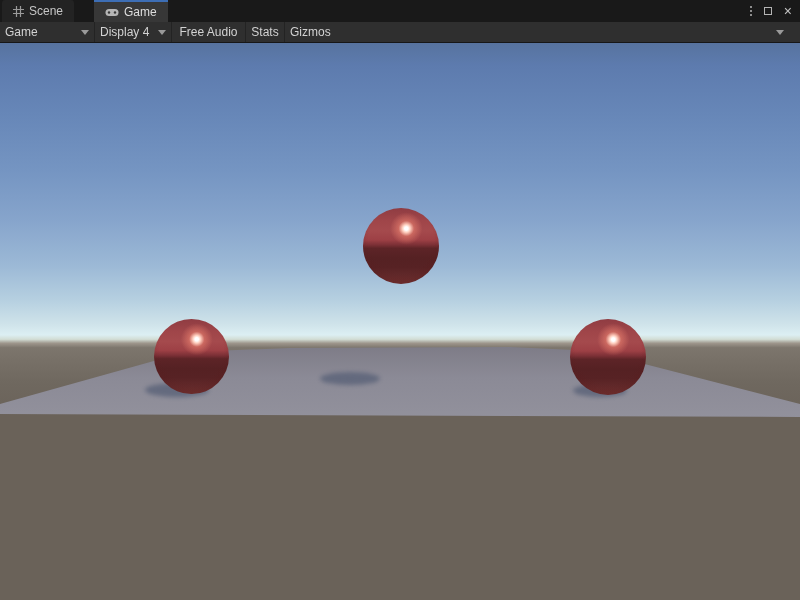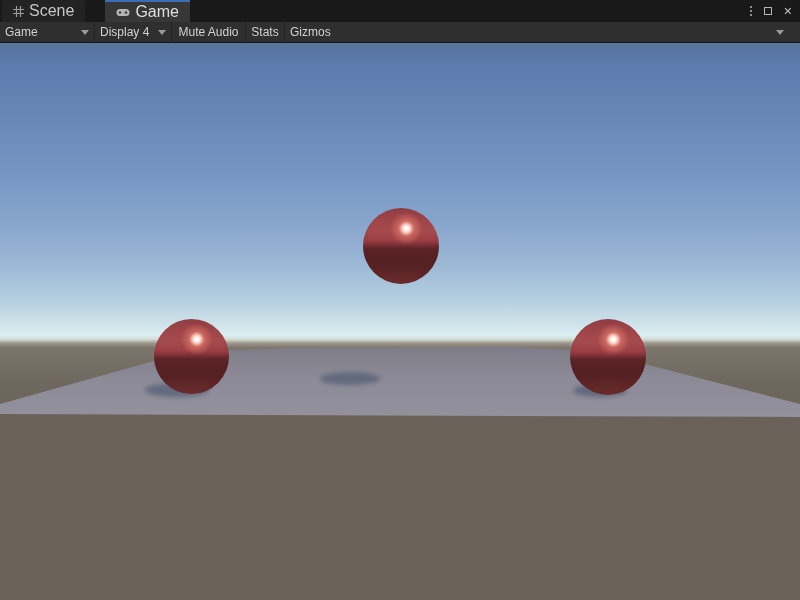--- a/index.html
+++ b/index.html
@@ -10,21 +10,21 @@
     -webkit-font-smoothing:antialiased;
     user-select:none;
   }
   
   .tabbar{
     position:absolute;left:0;top:0;width:800px;height:22px;
     background:#191919;display:flex;align-items:flex-end;
   }
   .tab{
     height:22px;box-sizing:border-box;display:flex;align-items:center;gap:5px;
-    padding:0 11px;font-size:16px;color:#c6c6c6;cursor:default;
+    padding:0 11px;font-size:12px;color:#c6c6c6;cursor:default;
   }
   .tab.scene{background:#232323;margin-left:2px;border-radius:3px 3px 0 0;}
   .tab.game{background:#373737;margin-left:20px;border-top:2px solid #3d6eb5;color:#dedede;}
   .tabbar-spacer{flex:1;}
   .win-controls{display:flex;align-items:center;gap:12px;padding-right:8px;height:22px;}
   .kebab{display:flex;flex-direction:column;gap:2px;}
   .kebab i{width:2px;height:2px;border-radius:50%;background:#b4b4b4;}
   .maxbox{width:8px;height:8px;border:1.5px solid #b4b4b4;box-sizing:border-box;}
   .closex{color:#c4c4c4;font-size:14px;line-height:1;}
   
@@ -142,21 +142,21 @@
 <div class="toolbar">
   <div class="tseg seg-game">
     <span class="lbl">Game</span>
     <span class="arrow"></span>
   </div>
   <div class="tseg seg-display">
     <span class="lbl">Display 4</span>
     <span class="arrow"></span>
   </div>
   <div class="tseg seg-mute">
-    <span>Mute Audio</span>
+    <span>Free Audio</span>
   </div>
   <div class="tseg seg-stats">
     <span>Stats</span>
   </div>
   <div class="tseg seg-gizmos">
     <span class="lbl">Gizmos</span>
     <span class="arrow"></span>
   </div>
 </div>
 

